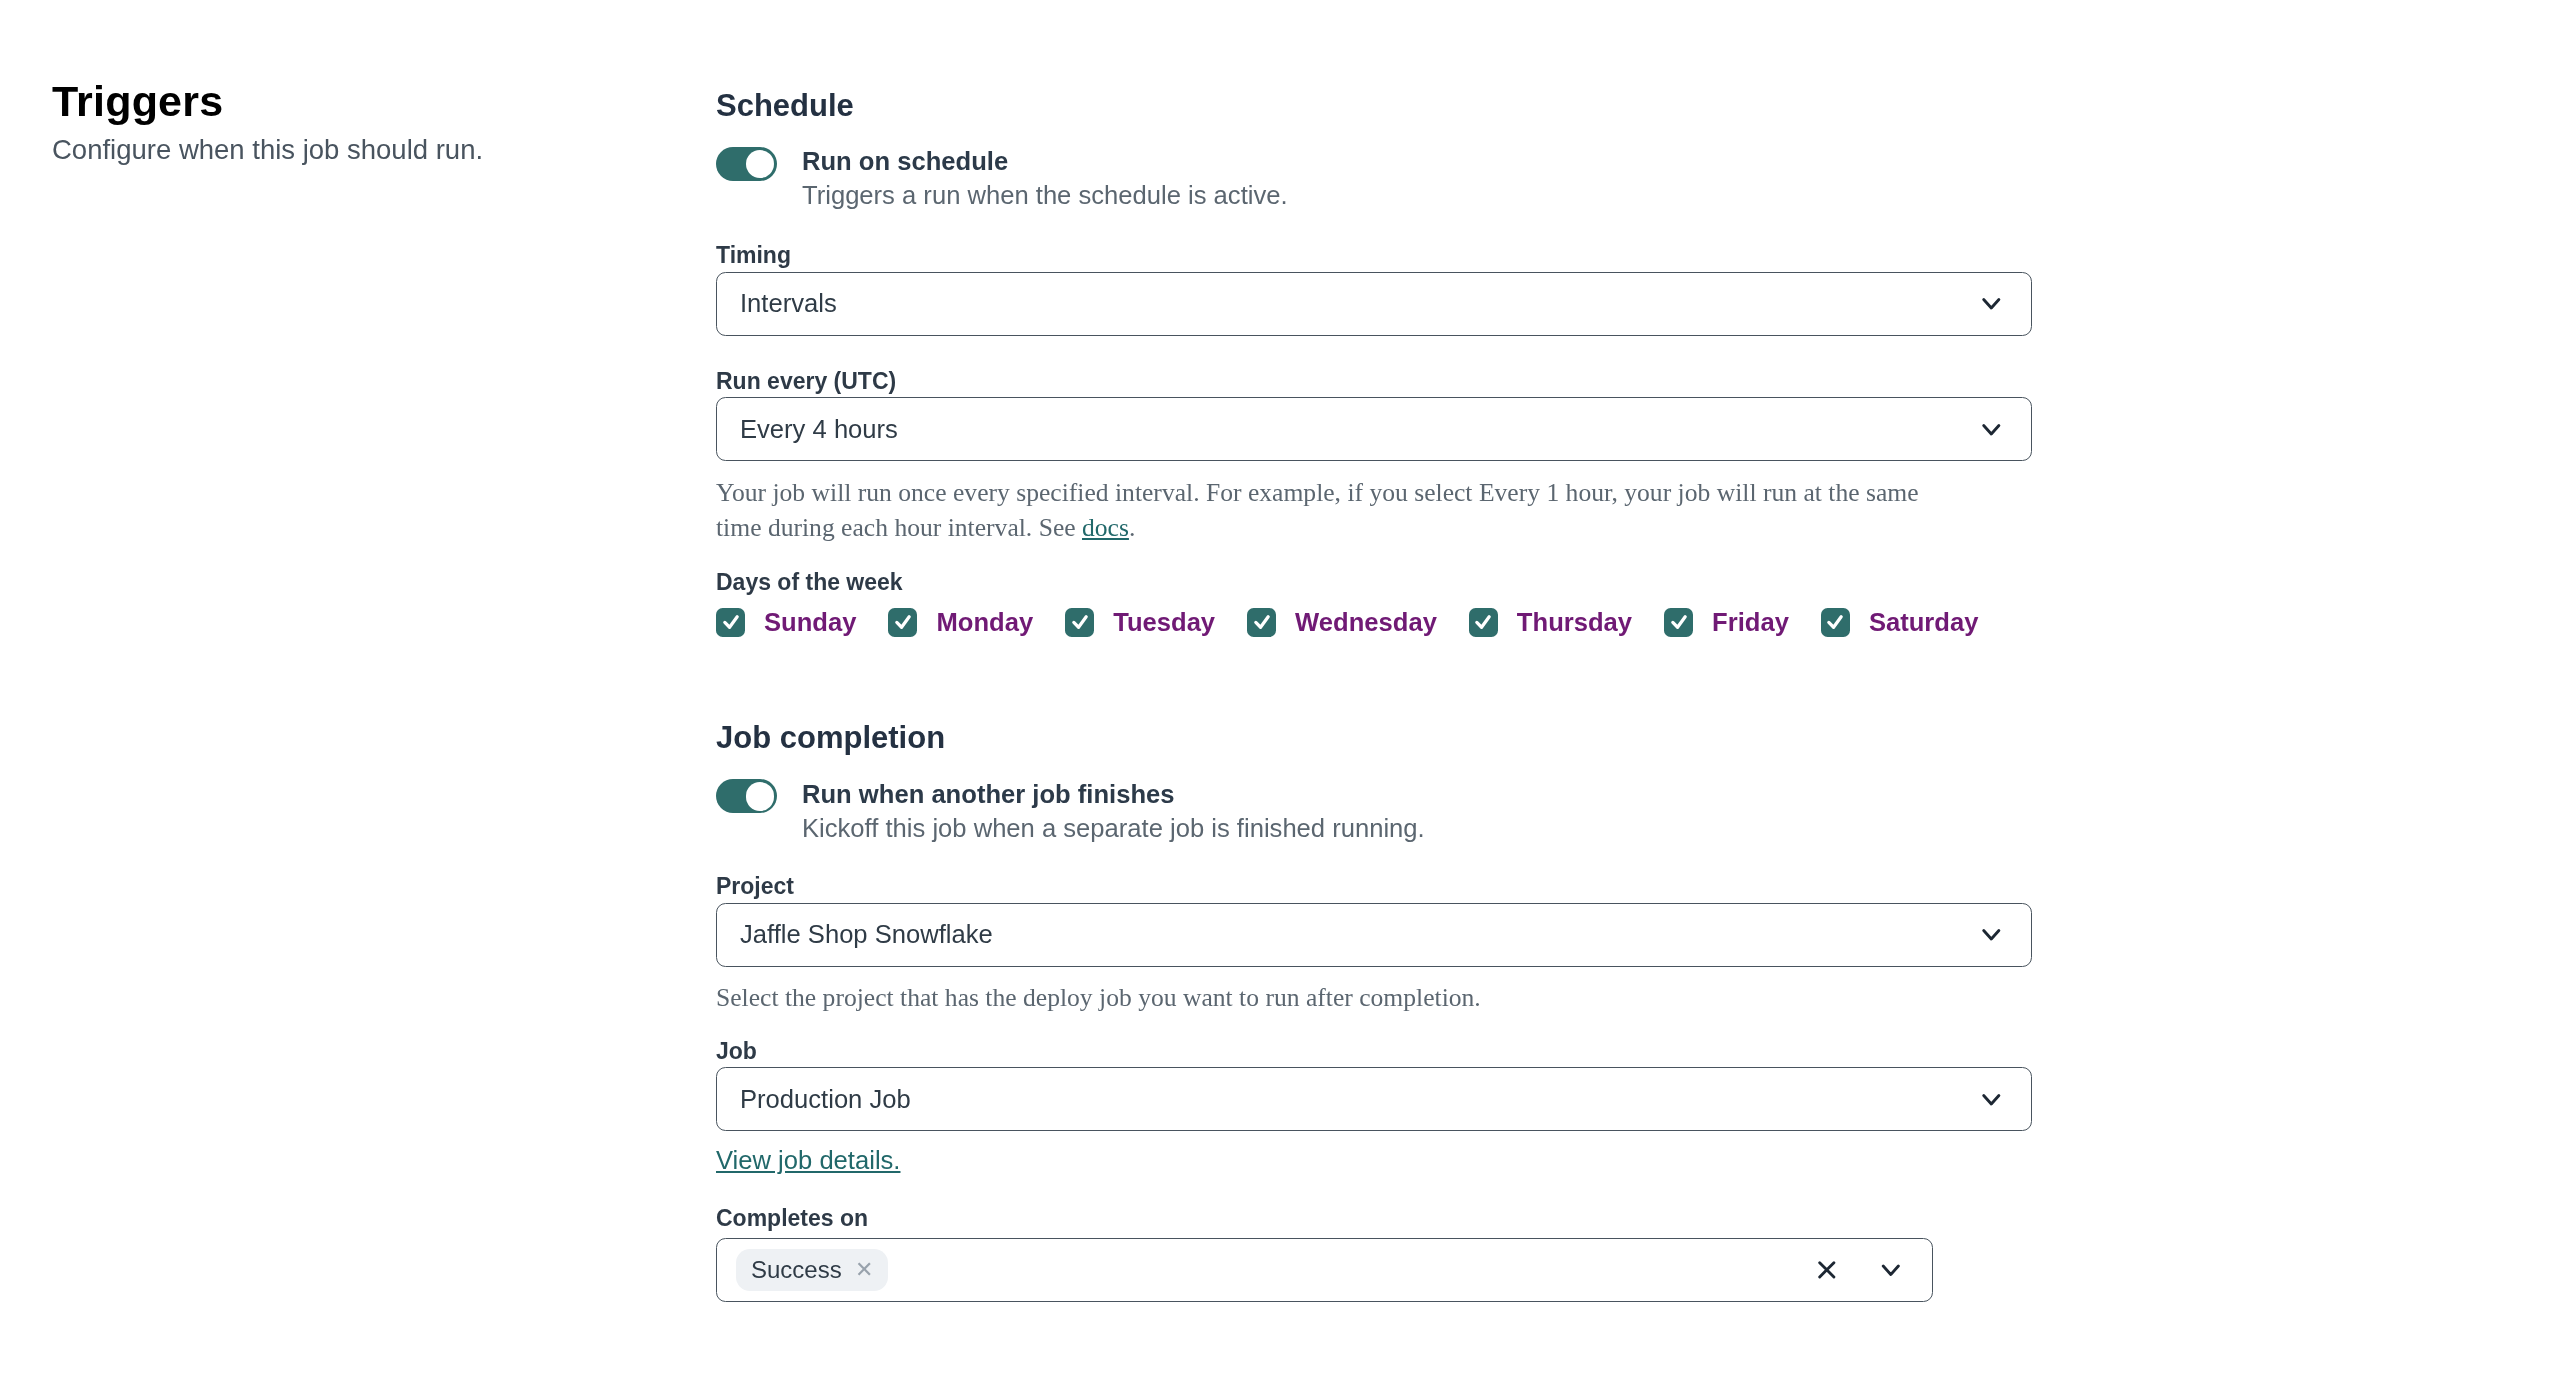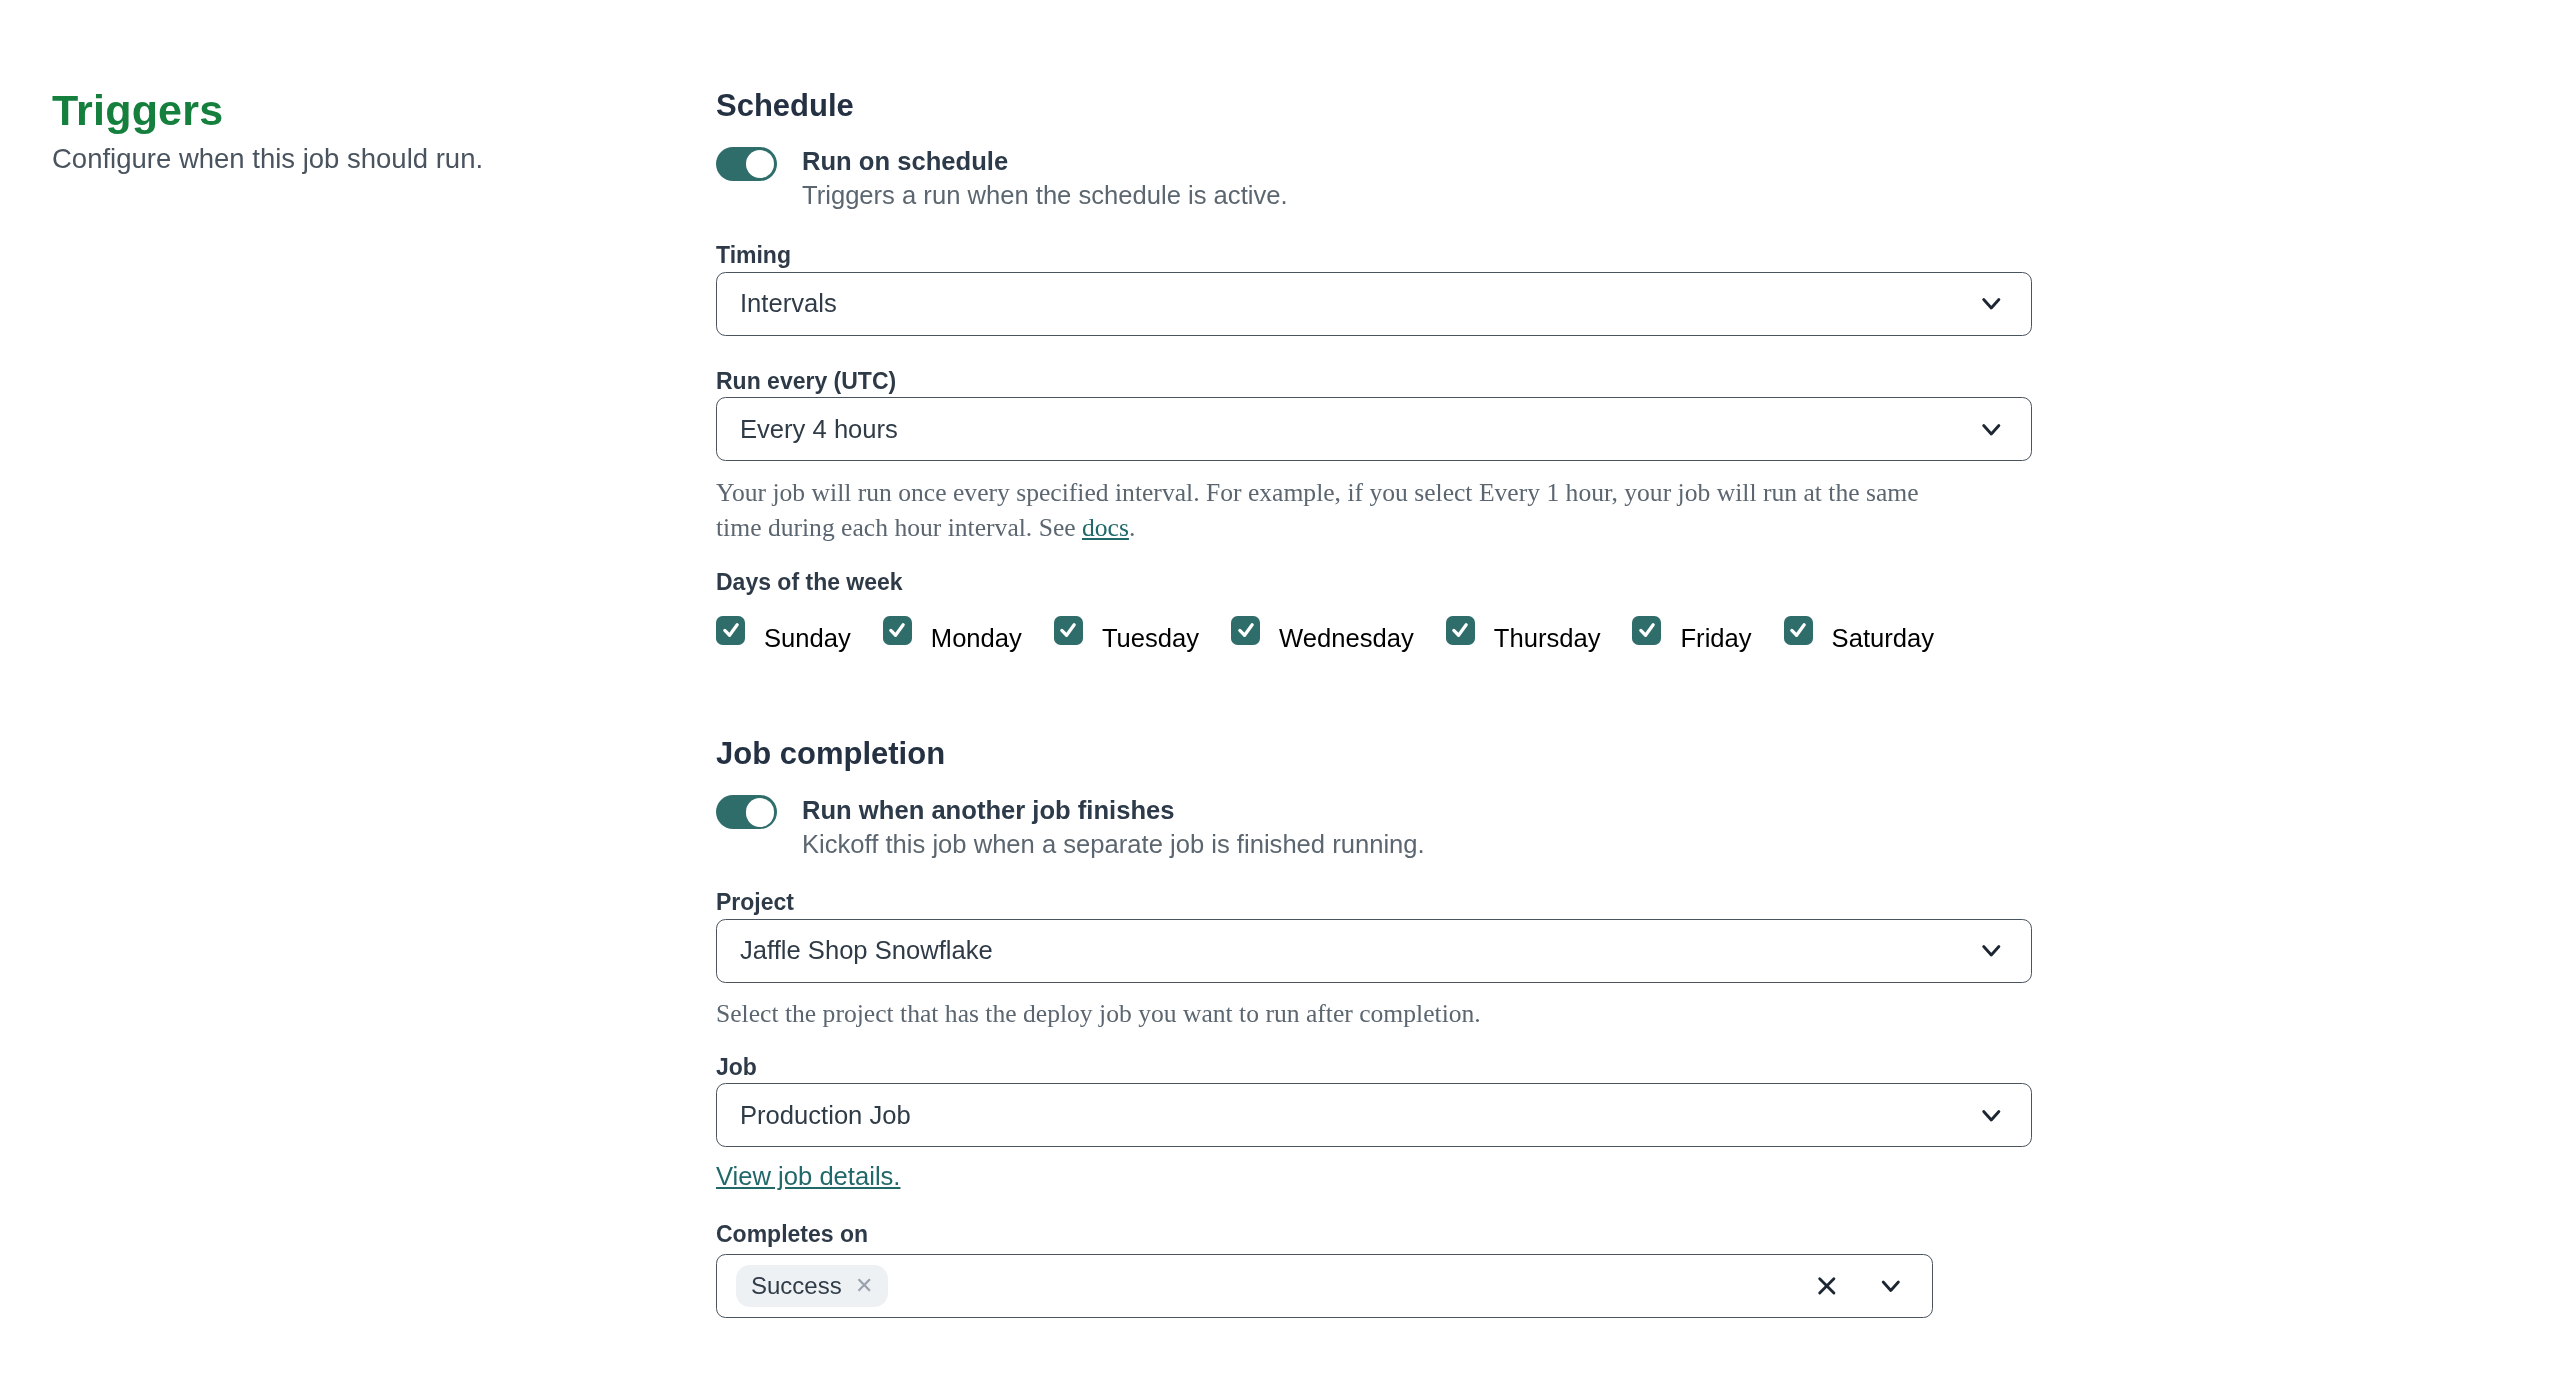--- a/index.html
+++ b/index.html
@@ -2,21 +2,21 @@
 <html style="font-size:15px"><head>
 <meta charset="utf-8">
 <style>
   * { margin:0; padding:0; box-sizing:border-box; }
   html,body { width:2576px; height:1389px; background:#ffffff; overflow:hidden;
               font-family:"Liberation Sans", sans-serif; }
   .page { position:relative; width:2576px; height:1389px; background:#fff; }
 
   
   .left-col { position:absolute; left:52px; top:78px; width:588px; }
-  .page-title { font-size:43px; font-weight:700; color:#15803d; line-height:47px; letter-spacing:0.2px;margin-top:9px; }
+  .page-title { font-size:43px; font-weight:700; color:#000000; line-height:47px; letter-spacing:0.2px; }
   .page-subtitle { margin-top:7.6px; font-size:27.5px; color:#49545f; line-height:34px; }
 
   
   .form-col { position:absolute; left:716px; top:86px; width:1217px; }
   h2.section-heading { font-size:31px; font-weight:700; color:#243142; line-height:40px; }
   h2.jobcomp { margin-top:80px; }
 
   
   .toggle-row { margin-top:21px; display:flex; align-items:flex-start; }
   .toggle { width:61px; height:34px; border-radius:17px; background:#2f6d6b; position:relative;
@@ -43,21 +43,21 @@
   .help a, .link { color:#21686a; text-decoration:underline; cursor:pointer; }
   .link { display:inline-block; margin-top:14.2px; font-size:25.6px; line-height:28.5px; }
 
   
   .days { margin-top:23px; }
   .days-row { margin-top:10.4px; display:flex; align-items:center; gap:32px; }
   .day { display:flex; align-items:center; gap:19px; cursor:pointer; }
   .checkbox { width:29px; height:29px; border-radius:6.6px; background:#2f6d6b;
               display:flex; align-items:center; justify-content:center; }
   .checkbox svg { width:20px; height:20px; }
-  .day-label { font-size:25.6px; font-weight:400; color:#000000; line-height:32px;margin-top:16px; }
+  .day-label { font-size:25.6px; font-weight:700; color:#701a75; line-height:32px; }
 
   
   .multiselect { margin-top:5.7px; width:1217px; height:64px; border:1.9px solid #49545e; border-radius:9.5px;
                  display:flex; align-items:center; padding:0 28.5px 0 19px; background:#fff; }
   .tag { display:flex; align-items:center; gap:13.3px; background:#eef1f4; border-radius:14px;
          padding:7.6px 15px; }
   .tag-text { font-size:24px; color:#2f3b46; line-height:26.6px; }
   .tag-x { font-size:22px; color:#98a2ac; cursor:pointer; line-height:22px; }
   .ms-icons { margin-left:auto; display:flex; align-items:center; gap:38px; }
   .ms-icons svg { width:25.6px; height:25.6px; cursor:pointer; }

